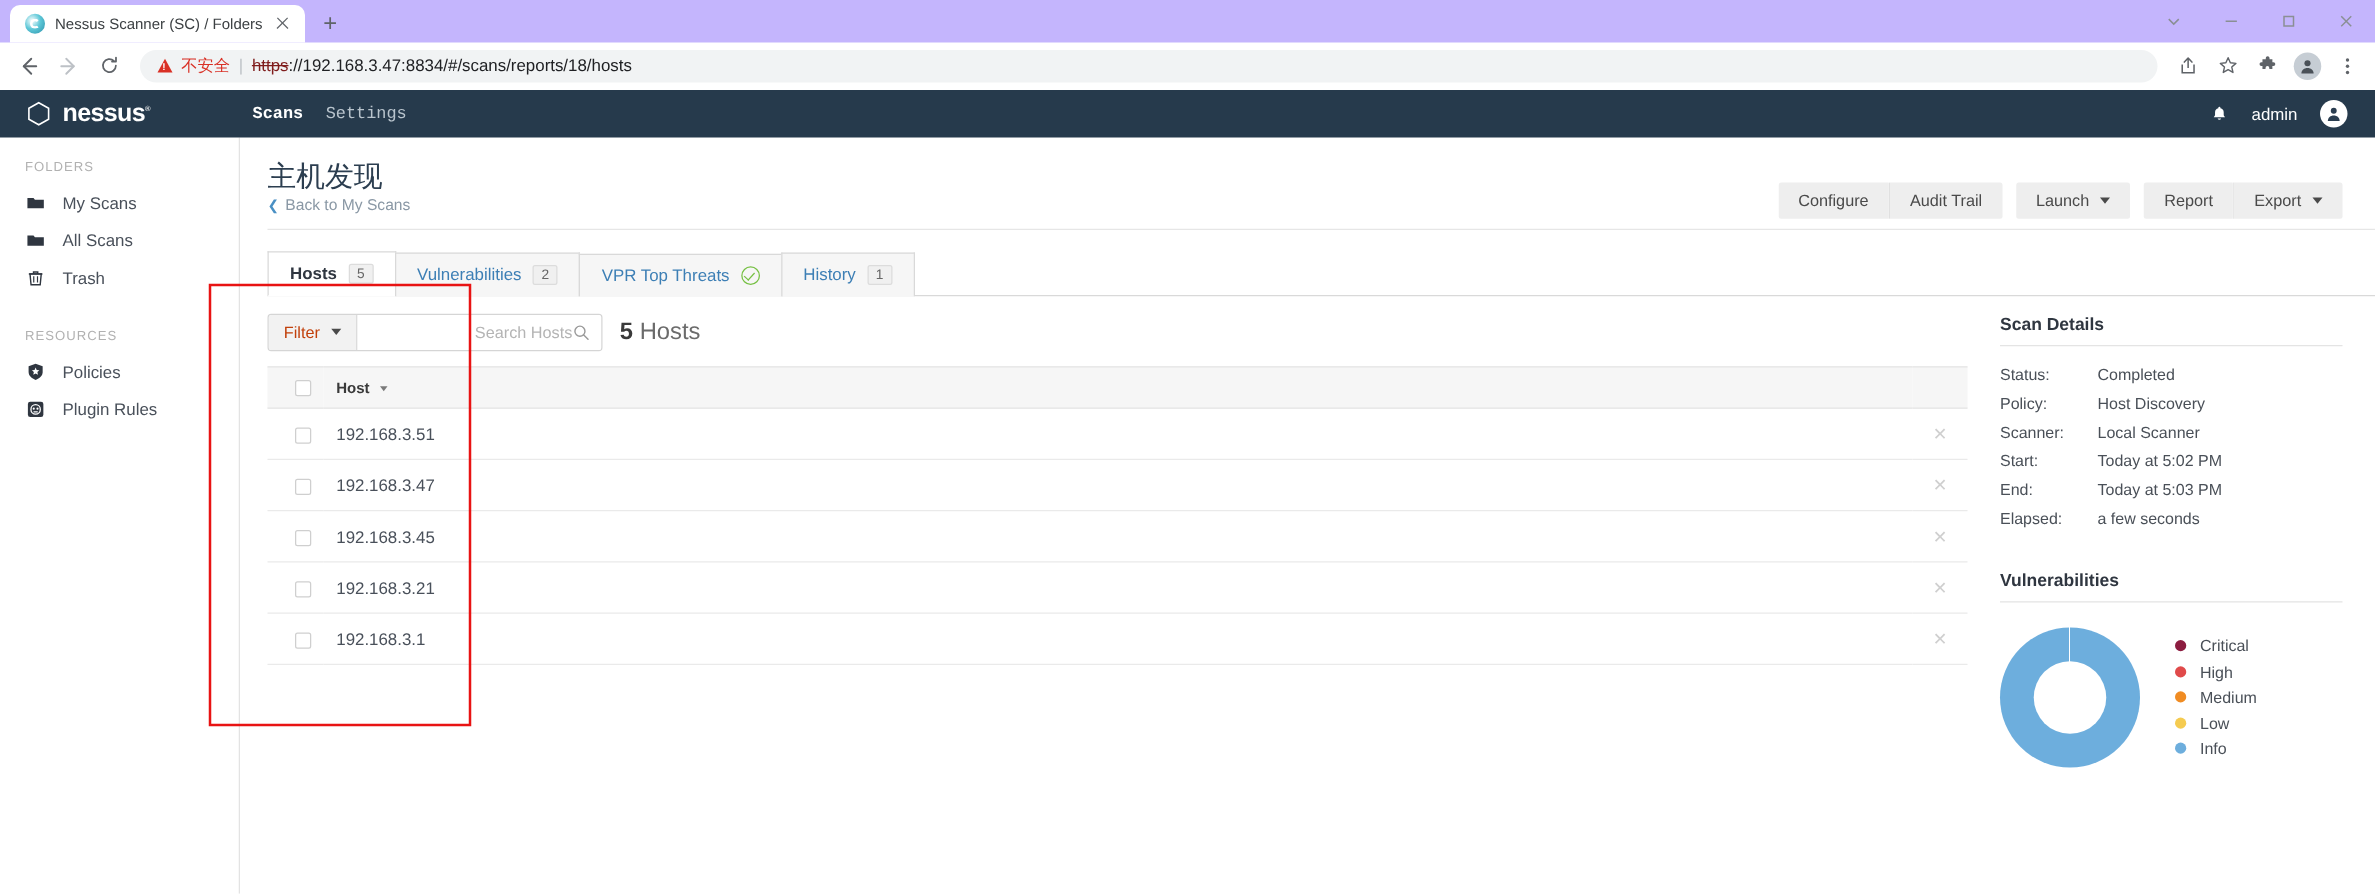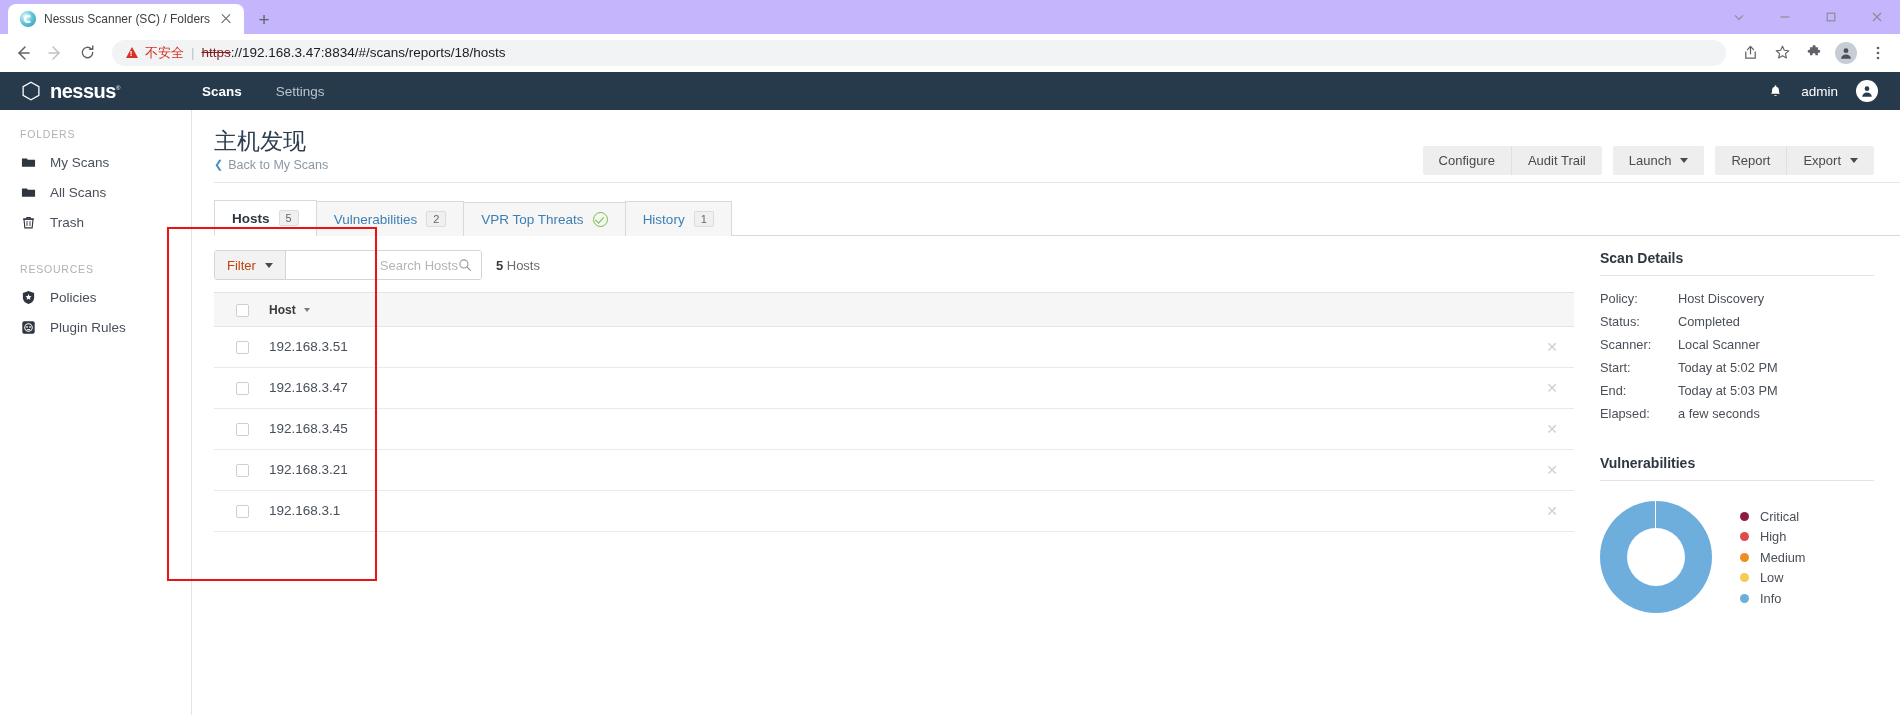--- a/index.html
+++ b/index.html
@@ -174,21 +174,21 @@
     font-weight: bold;
     letter-spacing: -0.5px;
     position: relative;
   }
   .brand-text::after {
     content: "®";
     font-size: 6px;
     vertical-align: super;
     font-weight: normal;
   }
-  .hdr-nav { display: flex; align-items: center; gap: 34px; margin-left: 22px; }
+  .hdr-nav { display: flex; align-items: center; gap: 18px; margin-left: 22px; font-family: Liberation Mono, monospace; }
   .hdr-link {
     color: #b9c4cd;
     font-size: 13.5px;
     cursor: pointer;
     text-decoration: none;
   }
   .hdr-link.active { color: #ffffff; font-weight: bold; }
   .hdr-right {
     position: absolute; right: 22px; top: 0; height: 38px;
     display: flex; align-items: center; gap: 18px;
@@ -385,21 +385,21 @@
   }
   .search-wrap input {
     border: none; outline: none;
     font-family: inherit; font-size: 13px;
     color: #333; width: 100%;
     background: transparent;
     text-align: right;
   }
   .search-wrap input::placeholder { color: #b4b4b4; }
   .search-ico { color: #9a9a9a; font-size: 13px; }
-  .hosts-count { font-size: 13px; color: #6b6b6b; }
+  .hosts-count { font-size: 19px; color: #6b6b6b; }
   .hosts-count b { color: #3a3a3a; }
 
   table.hosts { width: 100%; border-collapse: collapse; }
   table.hosts th {
     background: #f6f6f6;
     border-top: 1px solid #e4e4e4;
     border-bottom: 1px solid #e4e4e4;
     text-align: left;
     font-size: 12px;
     font-weight: bold;
@@ -805,26 +805,26 @@
               <td class="col-x"><span class="row-x">✕</span></td>
             </tr>
           </tbody>
         </table>
       </div>
 
       <div class="side-panel">
         <div class="panel-title">Scan Details</div>
         <div class="detail-rows">
           <div class="detail-row">
+            <span class="d-key">Status:</span>
+            <span class="d-val">Completed</span>
+          </div>
+          <div class="detail-row">
             <span class="d-key">Policy:</span>
             <span class="d-val">Host Discovery</span>
-          </div>
-          <div class="detail-row">
-            <span class="d-key">Status:</span>
-            <span class="d-val">Completed</span>
           </div>
           <div class="detail-row">
             <span class="d-key">Scanner:</span>
             <span class="d-val">Local Scanner</span>
           </div>
           <div class="detail-row">
             <span class="d-key">Start:</span>
             <span class="d-val">Today at 5:02 PM</span>
           </div>
           <div class="detail-row">

